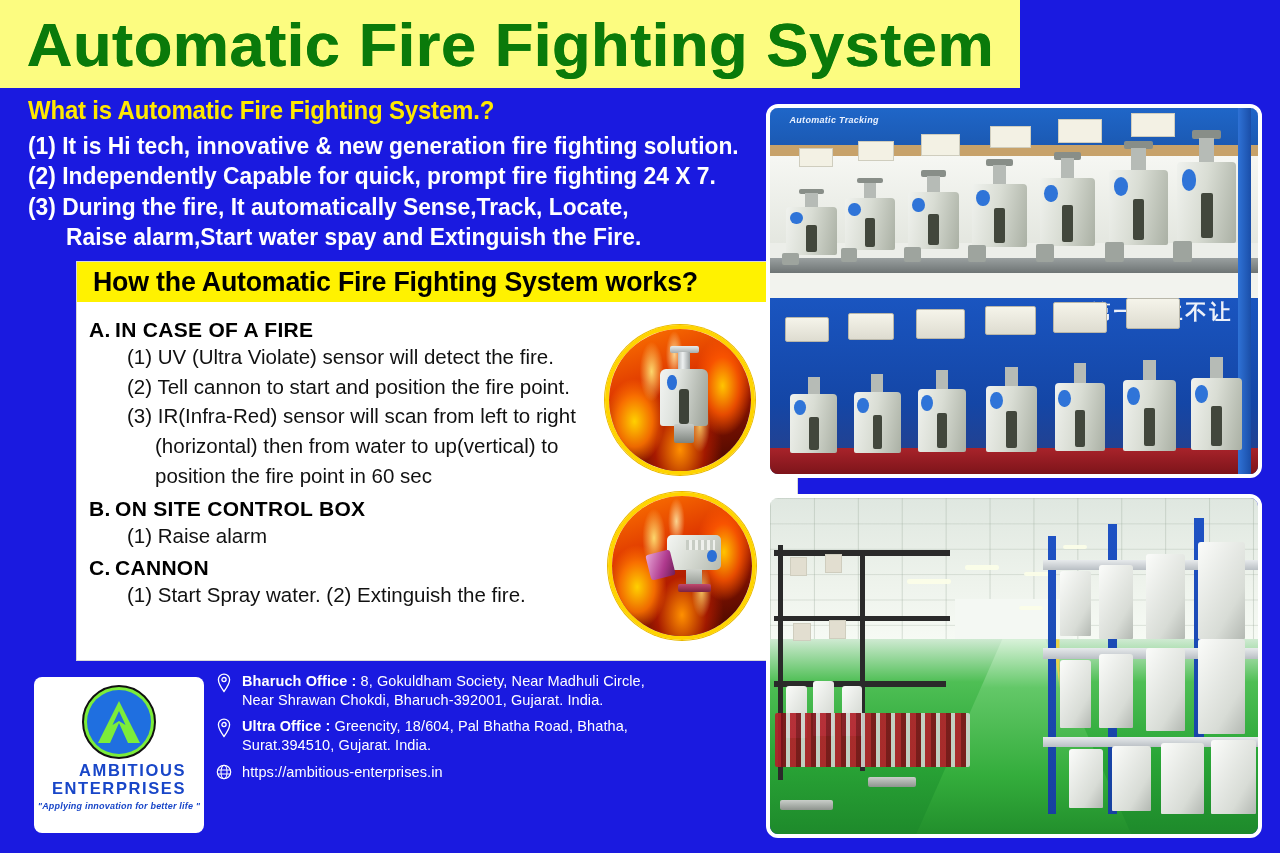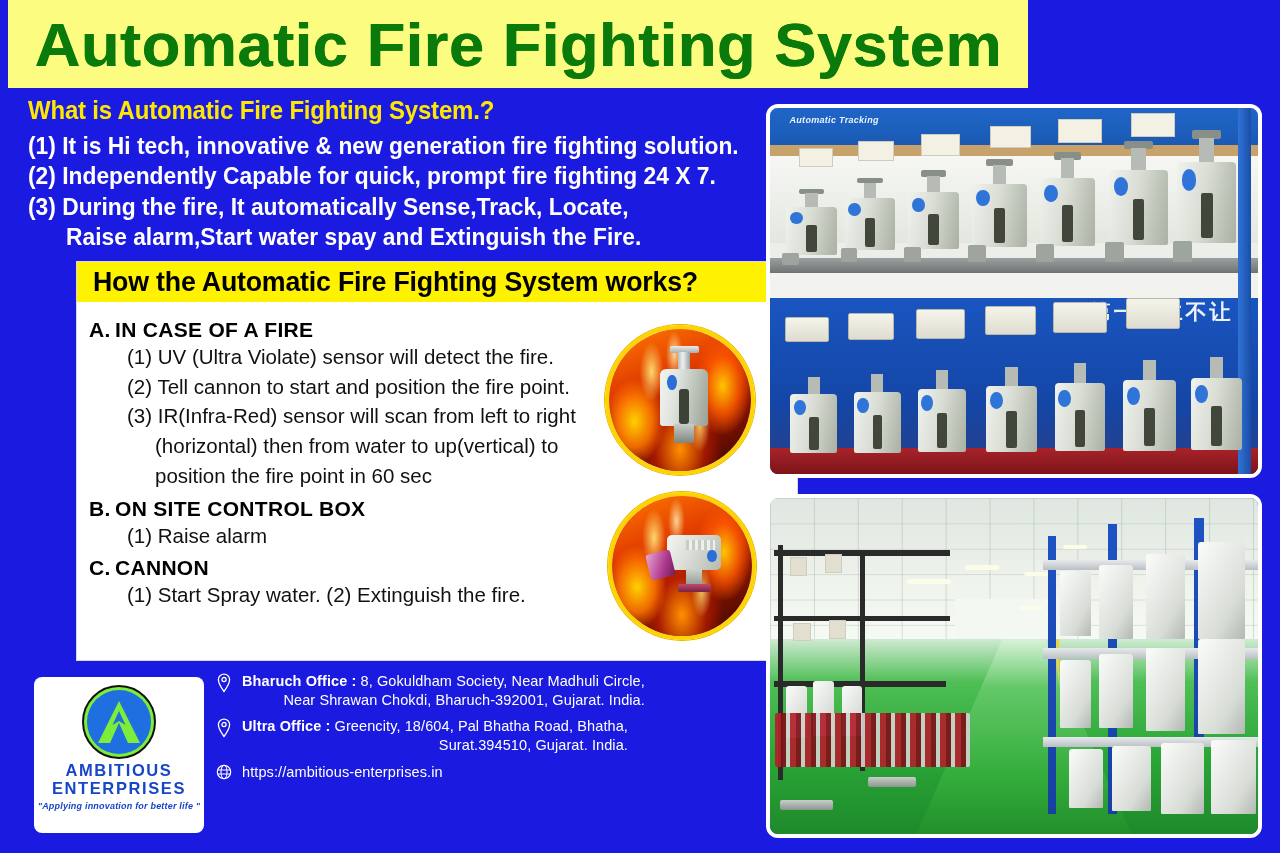--- a/index.html
+++ b/index.html
@@ -10,21 +10,21 @@
     overflow: hidden;
   }
   #poster {
     position: relative;
     width: 1280px; height: 853px;
     background: #1a1ae0;
   }
 
   
   .title-band {
-    position: absolute; left: 8px; top: 0; width: 1020px; height: 88px;
+    position: absolute; left: 0; top: 0; width: 1020px; height: 88px;
     background: #fcfc80;
     display: flex; align-items: center; justify-content: center;
   }
   .title-band .title-text {
     font-family: "Liberation Sans Narrow", "Liberation Sans", sans-serif;
     font-size: 62px;
     font-weight: bold;
     color: #0a7a0a;
     letter-spacing: 0.5px;
     transform: scaleX(1.02);
@@ -137,32 +137,32 @@
     background: #ffffff; border-radius: 8px;
     display: flex; flex-direction: column; align-items: center; justify-content: flex-start;
     padding-top: 8px;
   }
   .logo-mark { width: 74px; height: 74px; position: relative; }
   .logo-mark .ring { position: absolute; inset: 0; border-radius: 50%; background: #7ced3a; border: 2px solid #111; }
   .logo-mark .disc { position: absolute; inset: 5px; border-radius: 50%; background: #1f6fe0; }
   .logo-mark svg { position: absolute; inset: 0; }
   .logo-name {
     font-size: 16.5px; font-weight: bold; color: #1846c8; letter-spacing: 1.6px;
-    line-height: 1.08; text-align: center; margin-top: 3px;
+    line-height: 1.08; text-align: right; margin-top: 3px;
   }
   .logo-tag {
     font-size: 9px; font-style: italic; font-weight: bold; color: #1846c8;
     letter-spacing: 0.2px; margin-top: 3px;
   }
 
   
   .contact { position: absolute; left: 216px; top: 672px; width: 540px; color: #fff; }
   .crow { display: flex; align-items: flex-start; margin-bottom: 7px; }
   .cicon { width: 26px; flex: 0 0 26px; padding-top: 1px; }
-  .ctext { font-size: 14.5px; line-height: 1.32; letter-spacing: 0.1px; text-align: right; }
+  .ctext { font-size: 14.5px; line-height: 1.32; letter-spacing: 0.1px; }
   .ctext b { font-weight: bold; }
   .cl2 { display: block; }
   .crow.tight { margin-bottom: 5px; }
   .phones { display: flex; align-items: center; font-size: 15.5px; font-weight: bold; letter-spacing: 0.4px; }
   .phones .wa { margin: 0 8px 0 10px; display: inline-flex; }
   .sep { padding: 0 10px; }
 
   
   .photo {
     position: absolute; border-radius: 12px; overflow: hidden;

